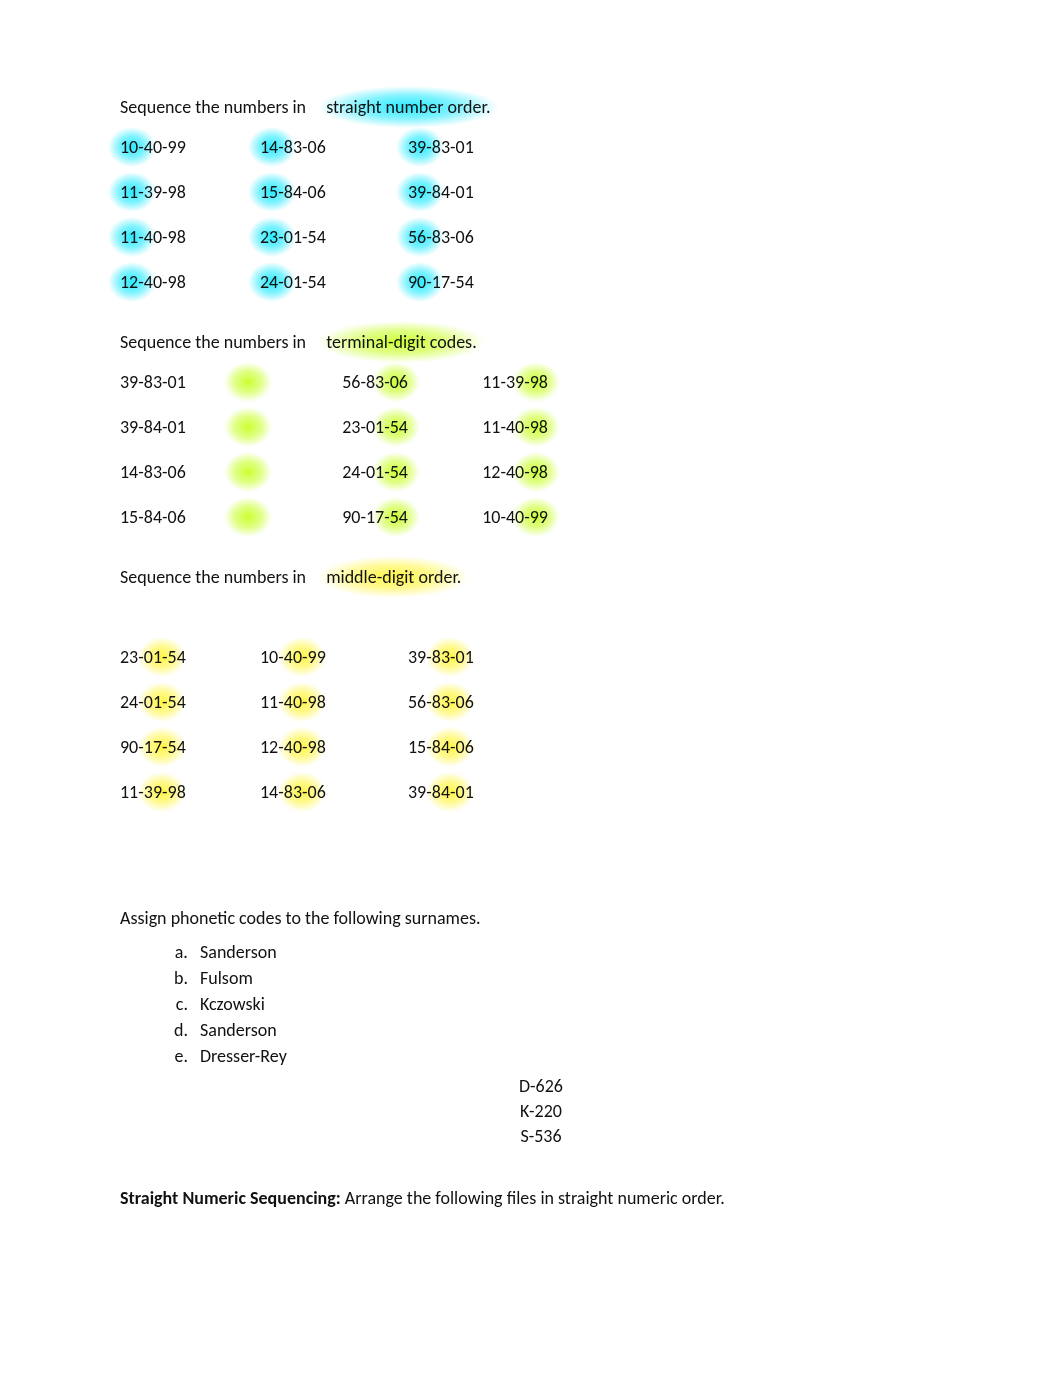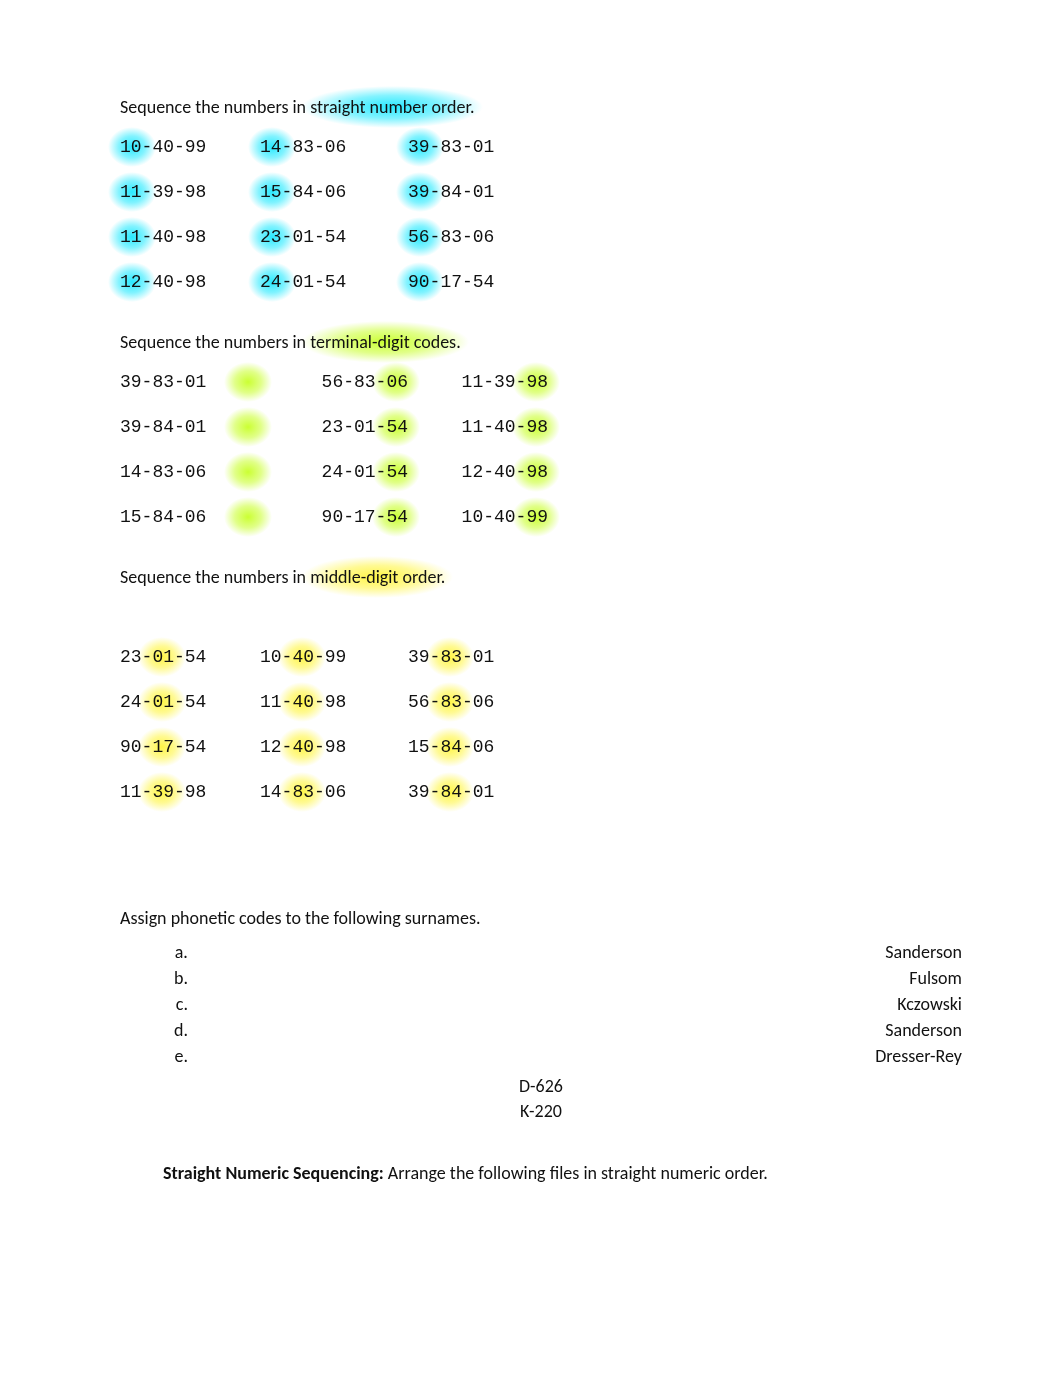--- a/index.html
+++ b/index.html
@@ -29,21 +29,20 @@
     }
     .glow-yellow {
       background: radial-gradient(closest-side, rgba(255,245,60,0.95) 0%, rgba(255,245,60,0.55) 55%, rgba(255,245,60,0) 100%);
     }
     .grid3 {
       display: grid;
       grid-template-columns: 140px 148px 140px;
       column-gap: 0;
       row-gap: 19px;
       margin: 16px 0 36px 0;
-      font-family: Liberation Mono, monospace;
     }
     .c2-right .cell:nth-child(3n+2),
     .c2-right .cell:nth-child(3n+3) {
       justify-self: end;
     }
     .cell {
       position: relative;
       display: inline-flex;
       align-items: center;
       white-space: nowrap;
@@ -62,48 +61,48 @@
     .cell .glow.pos-left { left: -12px; }
     .cell .glow.pos-mid  { left: 18px; }
     .cell .glow.pos-right{ right: -12px; }
     .cell .txt {
       position: relative;
       z-index: 1;
     }
     .title-glow {
       position: relative;
       display: inline-block;
+      margin-left: 16px;
     }
     .title-glow .glow.title {
       position: absolute;
       inset: -10px -8px -10px -8px;
       border-radius: 40%;
       z-index: 0;
     }
     .title-glow .txt { position: relative; z-index: 1; }
     .spacer-md { height: 30px; }
     .spacer-lg { height: 46px; }
 
     .assign-line { margin: 20px 0 10px 0; }
 
     ol.alpha {
       list-style: lower-alpha;
       padding-left: 72px;
       margin: 6px 0 6px 0;
     }
     ol.alpha li {
       padding: 2px 0 2px 8px;
-      text-align: right;
     }
     .codes p {
       margin: 3px 0;
       text-align: center;
     }
 
-    .strong-line { margin-top: 40px; margin-left: 43px; }
+    .strong-line { margin-top: 40px; }
     .strong-line .b { font-weight: 700; }
   </style>
 </head>
 <body>
 
 <div class="page">
 
   <p class="section-title">
     <span>Sequence the numbers in </span><span class="title-glow"><span class="glow glow-cyan title"></span><span class="txt">straight number order.</span></span>
   </p>
@@ -282,19 +281,20 @@
   <ol class="alpha">
     <li>Sanderson</li>
     <li>Fulsom</li>
     <li>Kczowski</li>
     <li>Sanderson</li>
     <li>Dresser-Rey</li>
   </ol>
   <div class="codes">
     <p>D-626</p>
     <p>K-220</p>
+    <p>S-536</p>
   </div>
 
   <p class="strong-line">
     <span class="b">Straight Numeric Sequencing: </span><span>Arrange the following files in straight numeric order.</span>
   </p>
 
 </div>
 
 </body></html>

